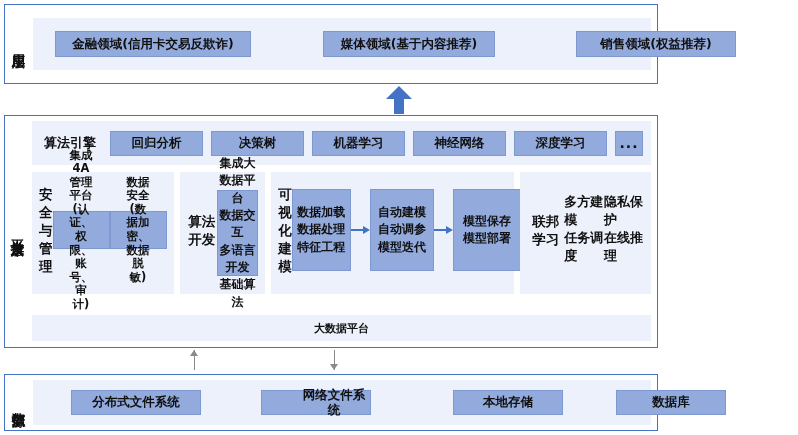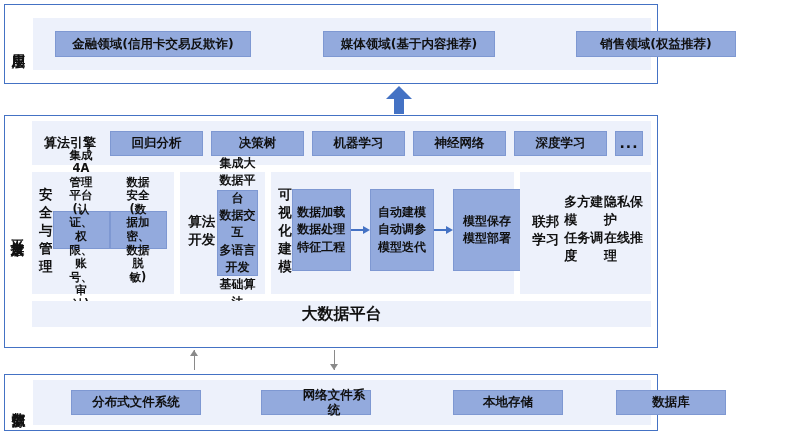--- a/index.html
+++ b/index.html
@@ -225,26 +225,26 @@
   }
   .fed-item {
     font-size: 13px;
     font-weight: bold;
     color: #111;
     font-family: Liberation Serif, serif;
   }
 
   
   .bigdata-bar {
-    margin-top: 7px;
+    margin-top: 21px;
     height: 26px;
     display: flex;
     align-items: center;
     justify-content: center;
-    font-size: 16px;
+    font-size: 11px;
     font-weight: bold;
   }
 
   
   .thin-arrow {
     position: absolute;
     width: 9px;
     height: 20px;
   }
   .thin-arrow .ts {

